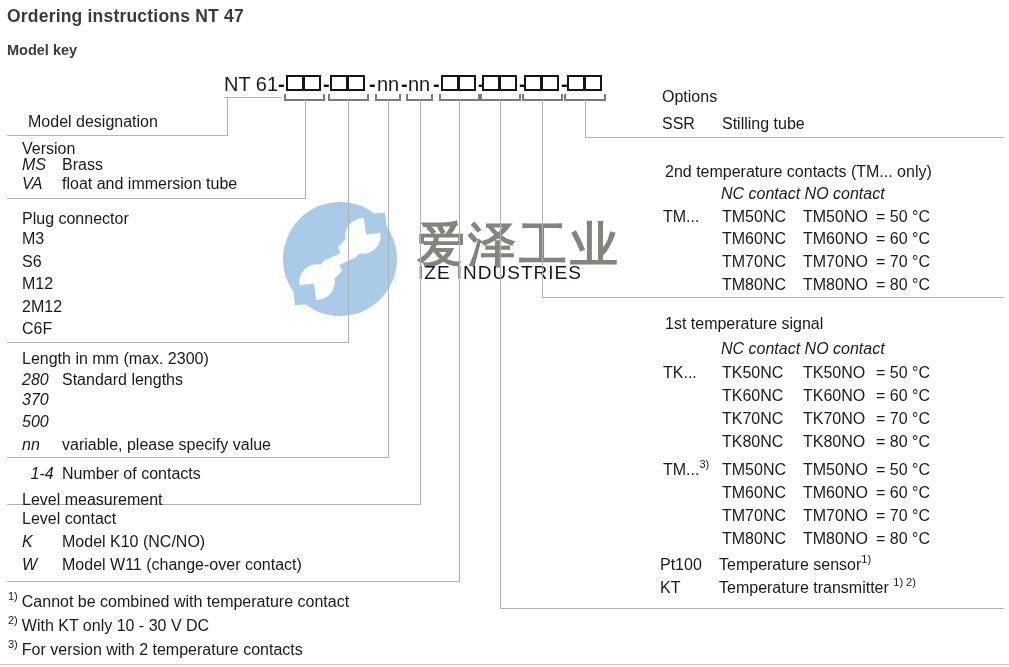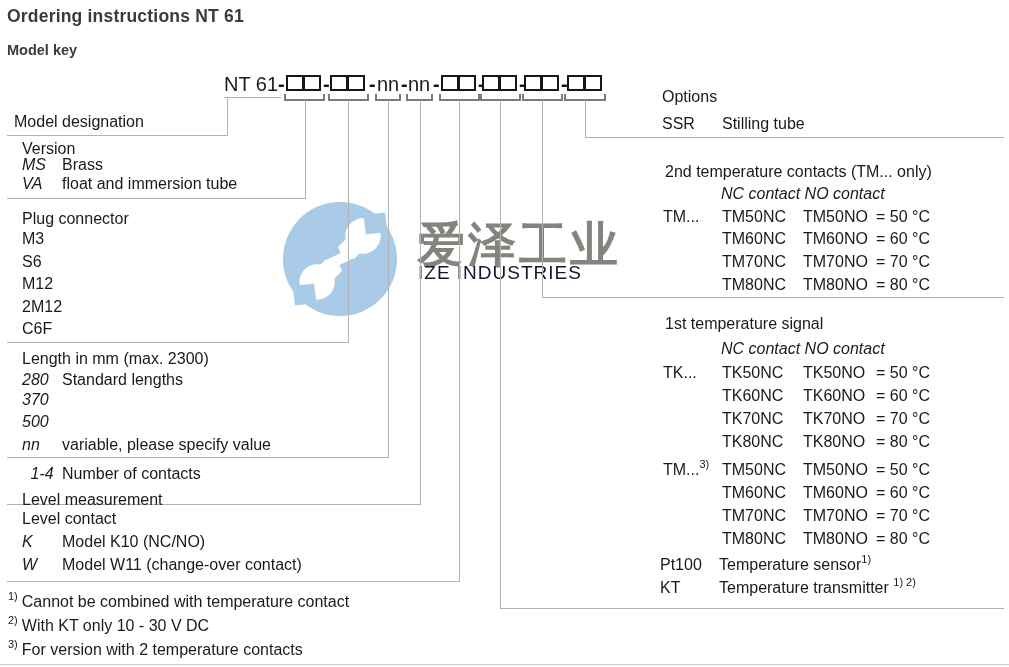--- a/index.html
+++ b/index.html
@@ -46,21 +46,21 @@
         <rect x="50" y="-2" width="20" height="22" fill="#a9cbe8" transform="rotate(38 60 9)"></rect>
         <rect x="50" y="100" width="20" height="22" fill="#a9cbe8" transform="rotate(38 60 111)"></rect>
         <rect x="38" y="52" width="16" height="16" fill="#a9cbe8" transform="rotate(20 46 60)"></rect>
         <rect x="66" y="52" width="16" height="16" fill="#a9cbe8" transform="rotate(20 74 60)"></rect>
       </g>
     </svg>
   </div>
   <div class="abs wm-cn" style="left:417px;top:213px;">爱泽工业</div>
   <div class="abs wm-en" style="left:418px;top:262px;">IZE INDUSTRIES</div>
 
-  <div class="abs title" style="left:7px;top:6px;">Ordering instructions NT 61</div>
+  <div class="abs title" style="left:7px;top:6px;">Ordering instructions NT 47</div>
   <div class="abs subtitle" style="left:7px;top:42px;">Model key</div>
 
   <div class="abs code-text" style="left:224px;top:73px;">NT 61</div>
   <div class="abs dash" style="left:278px;top:73px;">-</div>
   <div class="abs boxpair" style="left:286px;top:75px;">
       <div class="box"></div>
       <div class="box"></div>
     </div>
   <div class="abs dash" style="left:323px;top:73px;">-</div>
   <div class="abs boxpair" style="left:330px;top:75px;">
@@ -116,21 +116,21 @@
   <div class="abs hline" style="left:7px;top:198px;width:299px;"></div>
   <div class="abs hline" style="left:7px;top:342px;width:342px;"></div>
   <div class="abs hline" style="left:7px;top:457px;width:382px;"></div>
   <div class="abs hline" style="left:7px;top:504px;width:414px;"></div>
   <div class="abs hline" style="left:7px;top:581px;width:453px;"></div>
 
   <div class="abs hline" style="left:585px;top:137px;width:419px;"></div>
   <div class="abs hline" style="left:542px;top:297px;width:462px;"></div>
   <div class="abs hline" style="left:500px;top:608px;width:504px;"></div>
 
-  <div class="abs t16" style="left:14px;top:112px;text-align:center;">Model designation</div>
+  <div class="abs t16" style="left:28px;top:112px;text-align:center;">Model designation</div>
 
   <div class="abs t16" style="left:22px;top:139px;">Version</div>
   <div class="abs t16" style="left:22px;top:155px;"><span class="code-col">MS</span><span>Brass</span></div>
   <div class="abs t16" style="left:22px;top:174px;"><span class="code-col">VA</span><span>float and immersion tube</span></div>
 
   <div class="abs t16" style="left:22px;top:209px;">Plug connector</div>
   <div class="abs t16" style="left:22px;top:229px;">M3</div>
   <div class="abs t16" style="left:22px;top:252px;">S6</div>
   <div class="abs t16" style="left:22px;top:274px;">M12</div>
   <div class="abs t16" style="left:22px;top:297px;">2M12</div>

